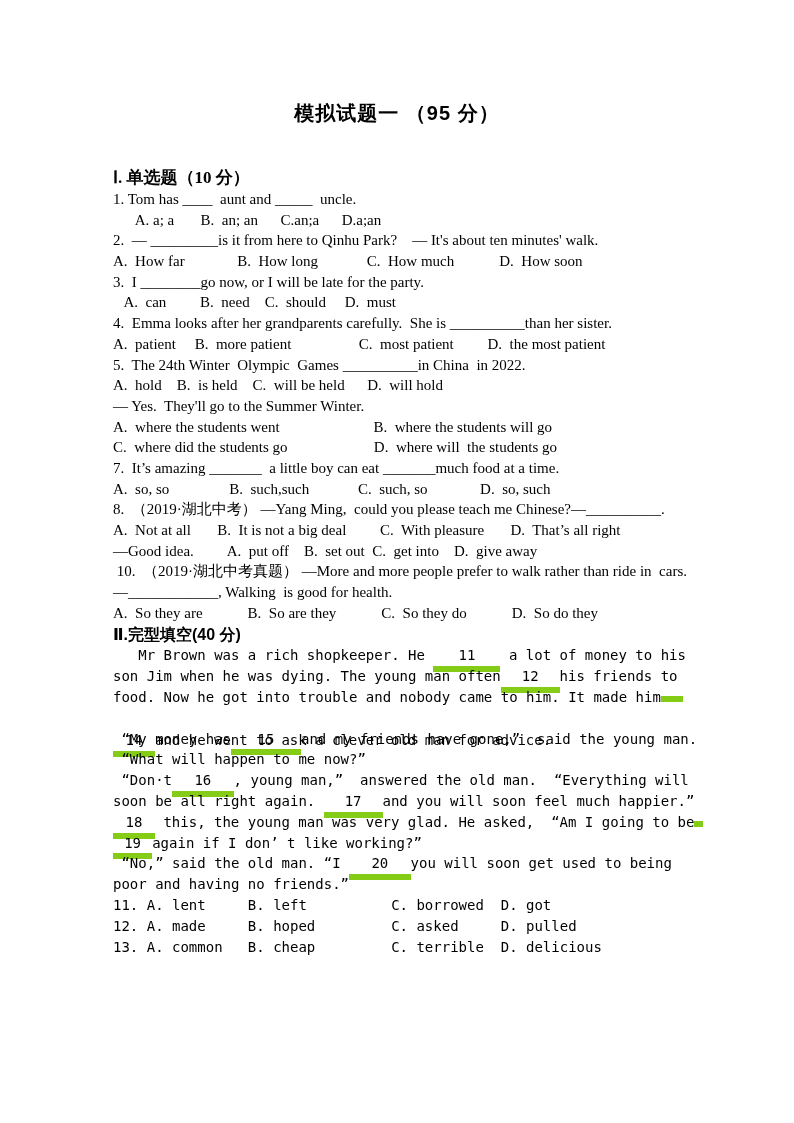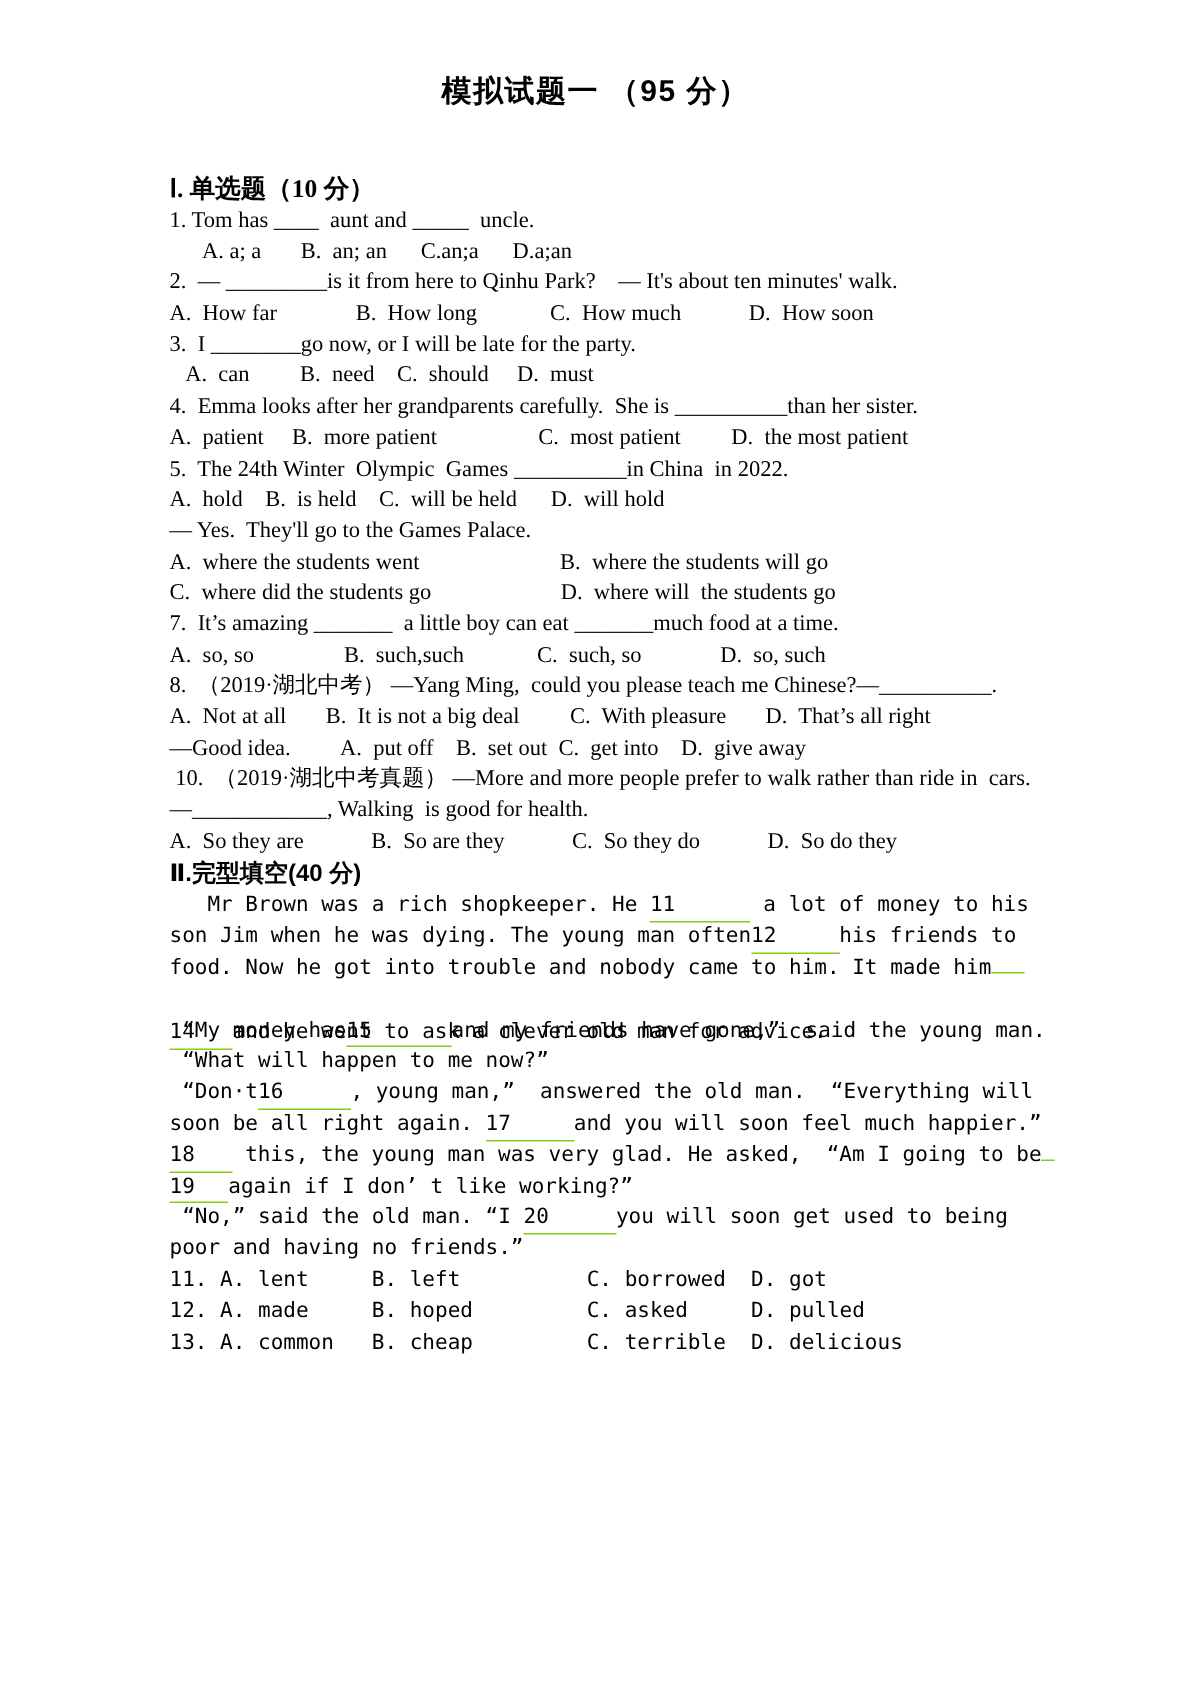--- a/index.html
+++ b/index.html
@@ -4,21 +4,21 @@
 <style>
   html, body { margin: 0; padding: 0; background: #e8e8e8; }
   .page {
     position: relative;
     width: 794px;
     height: 1123px;
     margin: 0 auto;
     background: #ffffff;
     color: #000000;
     box-sizing: border-box;
-    padding: 47px 36px 0 113px;
+    padding: 99px 36px 0 113px;
     overflow: hidden;
   }
   .title {
     font-family: "Liberation Sans", "DejaVu Sans", sans-serif;
     font-weight: bold;
     font-size: 20px;
     line-height: 28px;
     letter-spacing: 1px;
     text-align: center;
     margin: 0 -36px 40px -113px;
@@ -48,42 +48,43 @@
   .s2-options .line {
     font-family: "DejaVu Sans Mono", monospace;
     font-size: 14px;
     line-height: 20.8px;
     height: 20.8px;
     white-space: pre;
   }
   .blank {
     display: inline-block;
     min-width: 2.5em;
-    border-bottom: 1px solid #84cc16;
+    text-align: center;
+    border-bottom: 6px solid #84cc16;
   }
 </style>
 </head>
 <body>
 
 <div class="page">
   <div class="title">模拟试题一 （95 分）</div>
 
   <div class="s1-heading">Ⅰ. 单选题（10 分）</div>
   <div class="s1-lines">
       <div class="line">1. Tom has ____  aunt and _____  uncle.</div>
       <div class="line">      A. a; a       B.  an; an      C.an;a      D.a;an</div>
       <div class="line">2.  — _________is it from here to Qinhu Park?    — It's about ten minutes' walk.</div>
       <div class="line">A.  How far              B.  How long             C.  How much            D.  How soon</div>
       <div class="line">3.  I ________go now, or I will be late for the party.</div>
       <div class="line">   A.  can         B.  need    C.  should     D.  must</div>
       <div class="line">4.  Emma looks after her grandparents carefully.  She is __________than her sister.</div>
       <div class="line">A.  patient     B.  more patient                  C.  most patient         D.  the most patient</div>
       <div class="line">5.  The 24th Winter  Olympic  Games __________in China  in 2022.</div>
       <div class="line">A.  hold    B.  is held    C.  will be held      D.  will hold</div>
-      <div class="line">— Yes.  They'll go to the Games Palace.</div>
+      <div class="line">— Yes.  They'll go to the Summer Winter.</div>
       <div class="line">A.  where the students went                         B.  where the students will go</div>
       <div class="line">C.  where did the students go                       D.  where will  the students go</div>
       <div class="line">7.  It’s amazing _______  a little boy can eat _______much food at a time.</div>
       <div class="line">A.  so, so                B.  such,such             C.  such, so              D.  so, such</div>
       <div class="line">8.  （2019·湖北中考） —Yang Ming,  could you please teach me Chinese?—__________.</div>
       <div class="line">A.  Not at all       B.  It is not a big deal         C.  With pleasure       D.  That’s all right</div>
       <div class="line">—Good idea.         A.  put off    B.  set out  C.  get into    D.  give away</div>
       <div class="line"> 10.  （2019·湖北中考真题） —More and more people prefer to walk rather than ride in  cars.</div>
       <div class="line">—____________, Walking  is good for health.</div>
       <div class="line">A.  So they are            B.  So are they            C.  So they do            D.  So do they</div>

